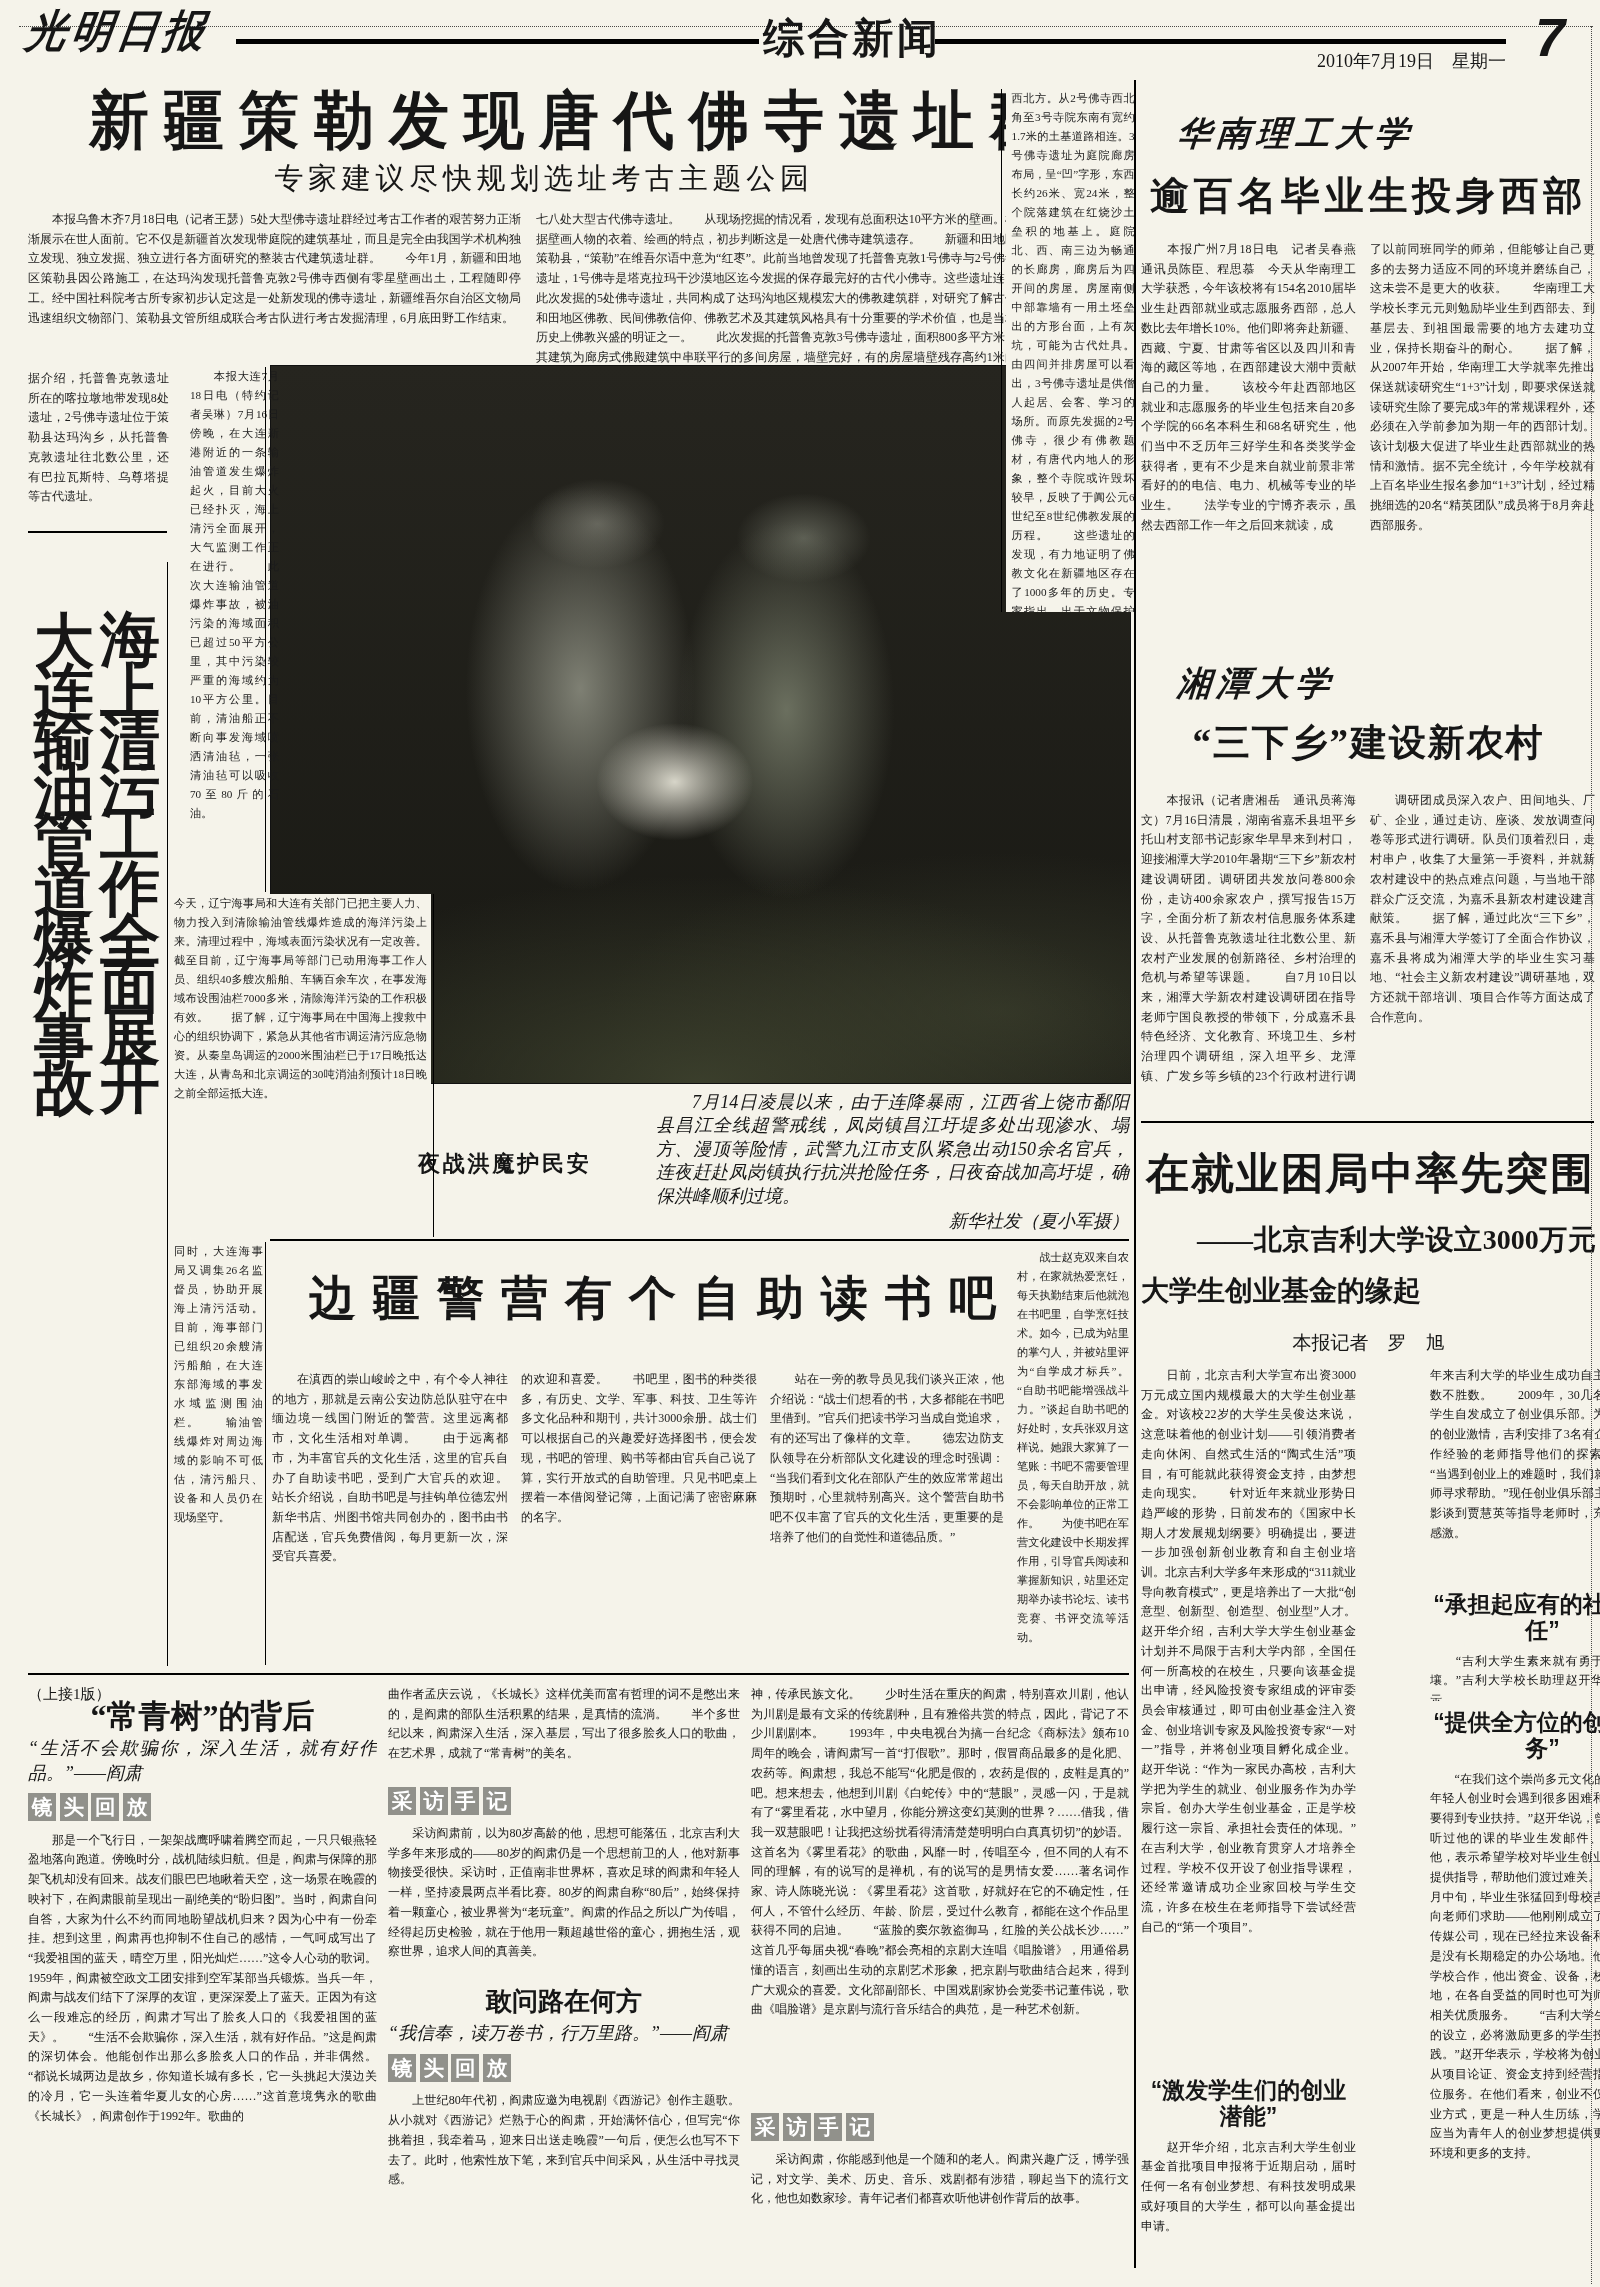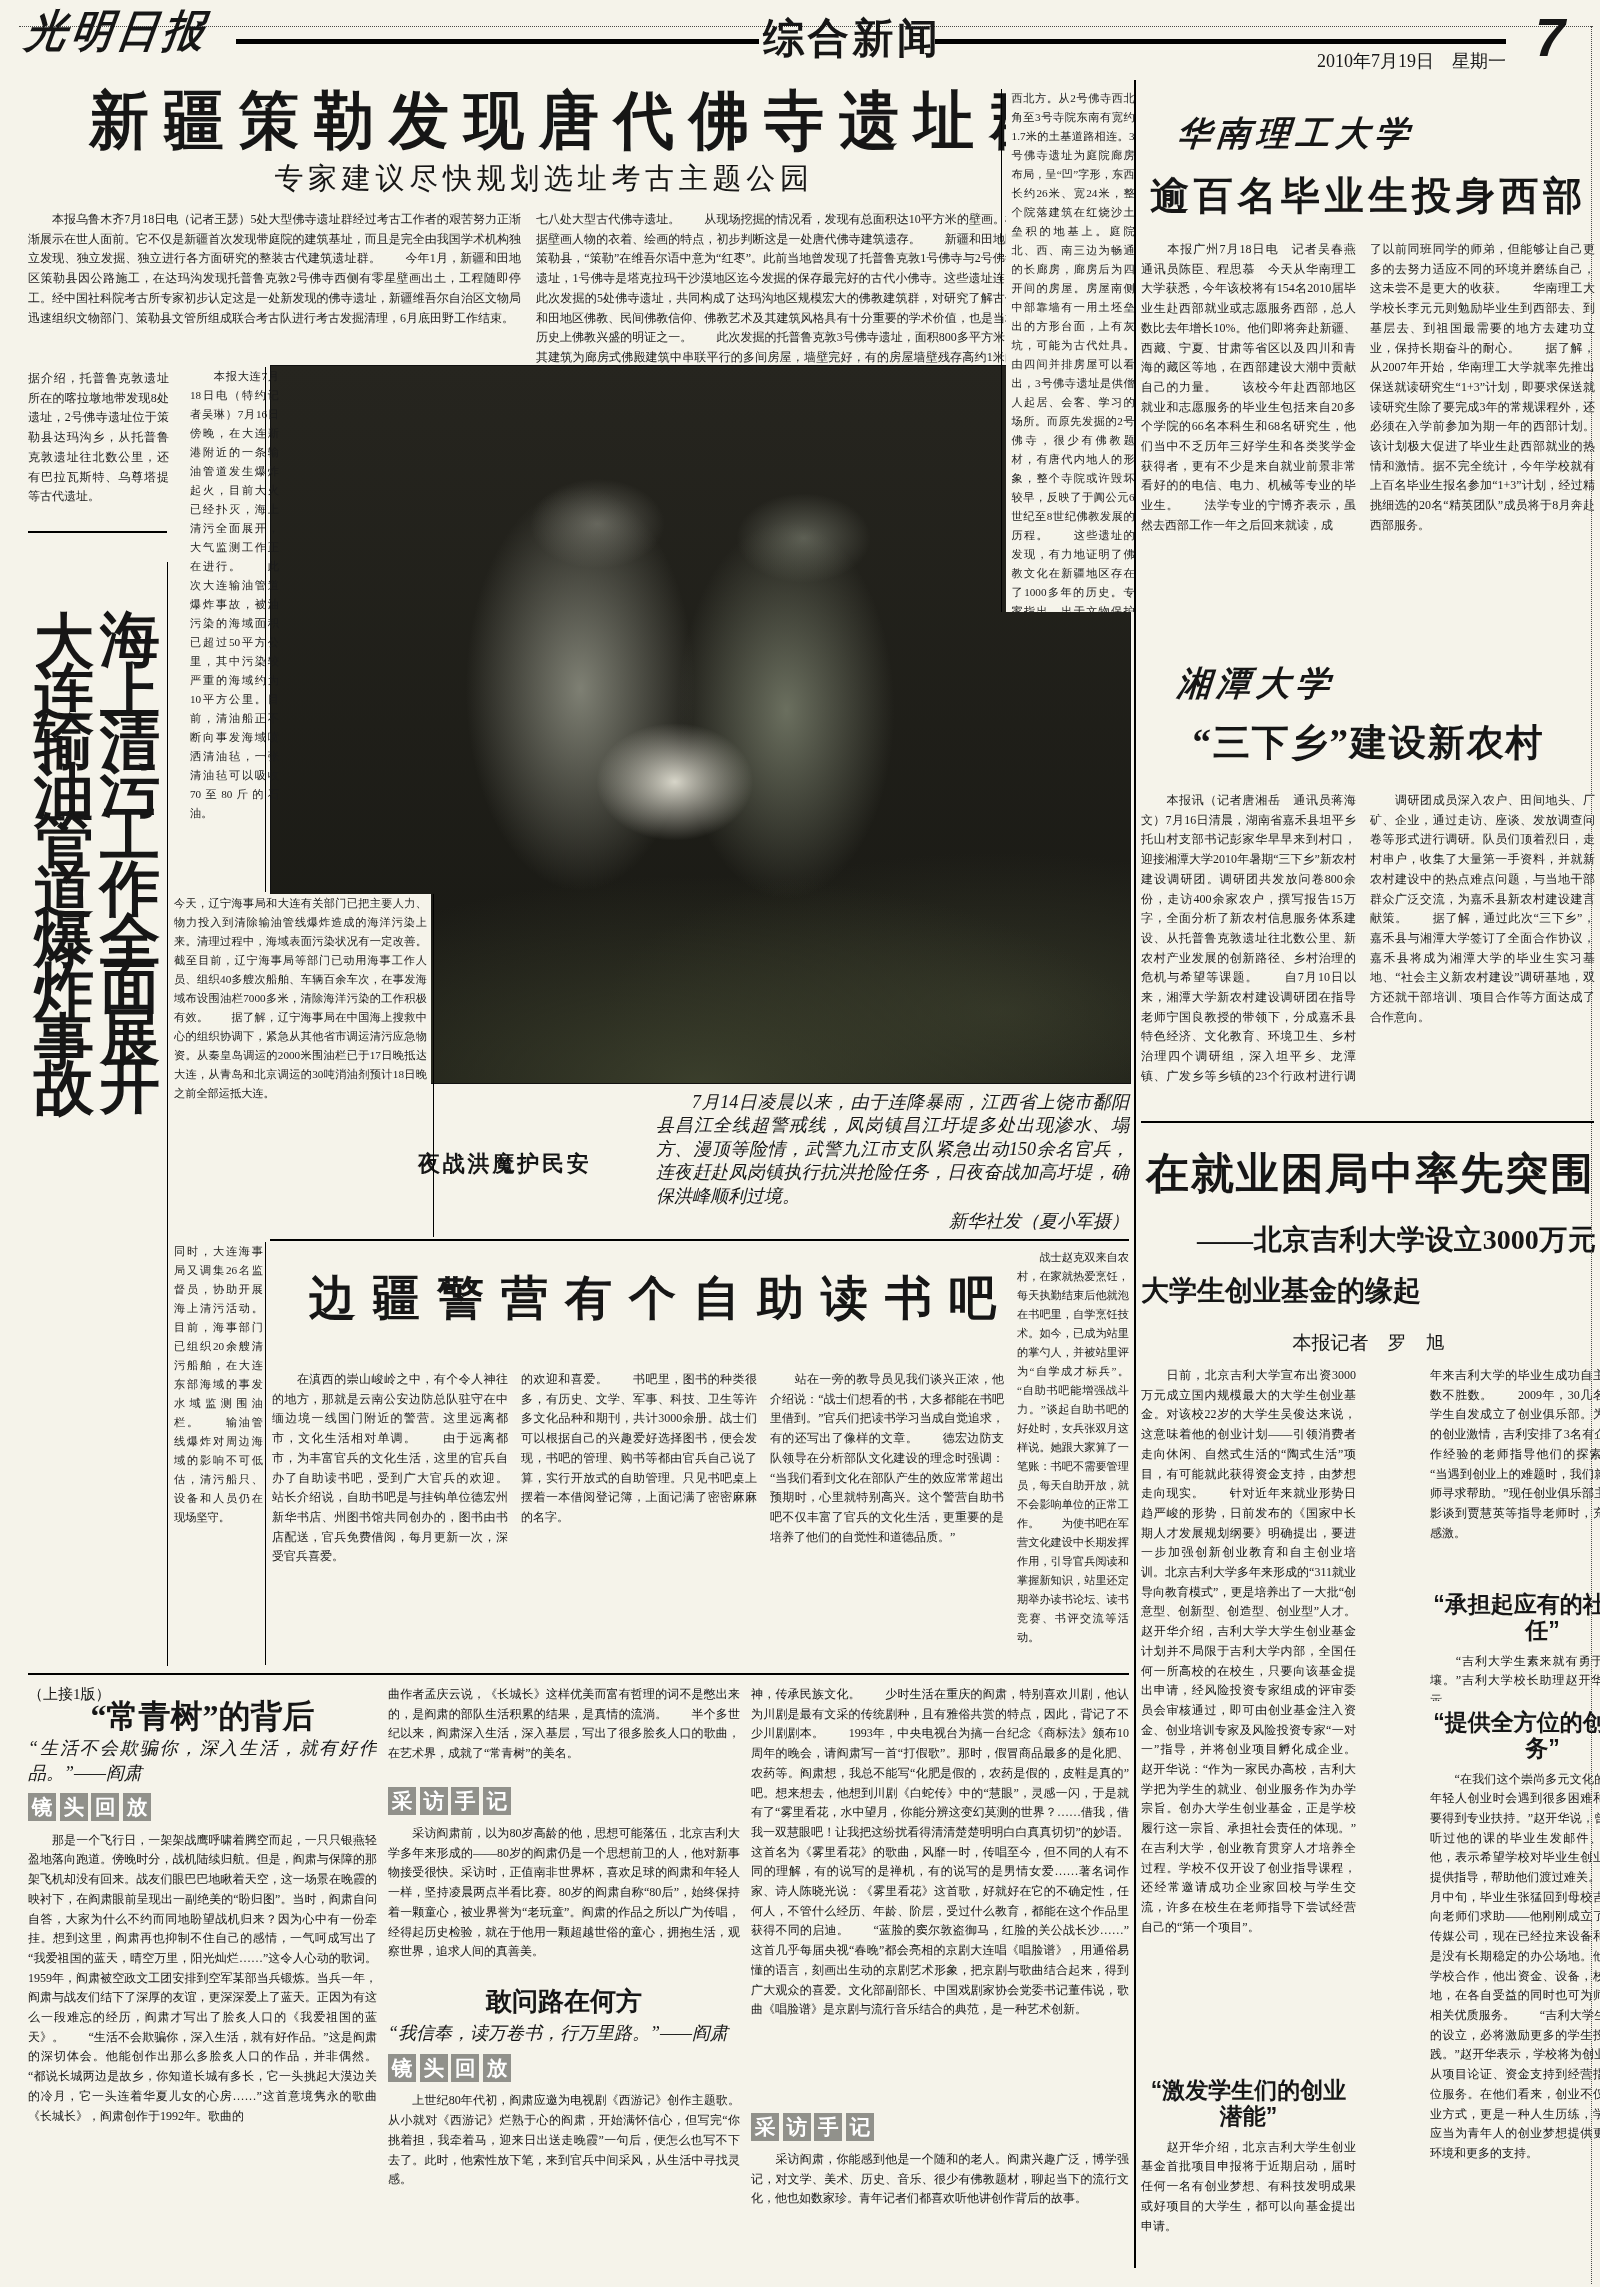--- a/index.html
+++ b/index.html
@@ -133,21 +133,21 @@
     <div class="body-blk" style="height:159px;">　　采访阎肃前，以为80岁高龄的他，思想可能落伍，北京吉利大学多年来形成的——80岁的阎肃仍是一个思想前卫的人，他对新事物接受很快。采访时，正值南非世界杯，喜欢足球的阎肃和年轻人一样，坚持凌晨两点半看比赛。80岁的阎肃自称“80后”，始终保持着一颗童心，被业界誉为“老玩童”。阎肃的作品之所以广为传唱，经得起历史检验，就在于他用一颗超越世俗的童心，拥抱生活，观察世界，追求人间的真善美。</div>
     <div class="qm-subhead">敢问路在何方</div>
     <div class="quote">“我信奉，读万卷书，行万里路。”——阎肃</div>
     <div class="badge"><span>镜</span><span>头</span><span>回</span><span>放</span></div>
     <div class="body-blk" style="height:141px;">　　上世纪80年代初，阎肃应邀为电视剧《西游记》创作主题歌。从小就对《西游记》烂熟于心的阎肃，开始满怀信心，但写完“你挑着担，我牵着马，迎来日出送走晚霞”一句后，便怎么也写不下去了。此时，他索性放下笔，来到官兵中间采风，从生活中寻找灵感。</div>
   </div>
 
   <div class="flowcol" style="left:751px;top:1685px;width:378px;height:583px;">
     <div class="body-blk" style="height:420px;">神，传承民族文化。　　少时生活在重庆的阎肃，特别喜欢川剧，他认为川剧是最有文采的传统剧种，且有雅俗共赏的特点，因此，背记了不少川剧剧本。　　1993年，中央电视台为搞一台纪念《商标法》颁布10周年的晚会，请阎肃写一首“打假歌”。那时，假冒商品最多的是化肥、农药等。阎肃想，我总不能写“化肥是假的，农药是假的，皮鞋是真的”吧。想来想去，他想到川剧《白蛇传》中的“慧眼”，灵感一闪，于是就有了“雾里看花，水中望月，你能分辨这变幻莫测的世界？……借我，借我一双慧眼吧！让我把这纷扰看得清清楚楚明明白白真真切切”的妙语。这首名为《雾里看花》的歌曲，风靡一时，传唱至今，但不同的人有不同的理解，有的说写的是禅机，有的说写的是男情女爱……著名词作家、诗人陈晓光说：《雾里看花》这首歌，好就好在它的不确定性，任何人，不管什么经历、年龄、阶层，受过什么教育，都能在这个作品里获得不同的启迪。　　“蓝脸的窦尔敦盗御马，红脸的关公战长沙……”这首几乎每届央视“春晚”都会亮相的京剧大连唱《唱脸谱》，用通俗易懂的语言，刻画出生动的京剧艺术形象，把京剧与歌曲结合起来，得到广大观众的喜爱。文化部副部长、中国戏剧家协会党委书记董伟说，歌曲《唱脸谱》是京剧与流行音乐结合的典范，是一种艺术创新。</div>
     <div class="badge"><span>采</span><span>访</span><span>手</span><span>记</span></div>
-    <div class="body-blk" style="height:112px;">　　采访阎肃，你能感到他是一个随和的老人。阎肃兴趣广泛，博学强记，对文学、美术、历史、音乐、很少有佛教题材，聊起当下的流行文化，他也如数家珍。青年记者们都喜欢听他讲创作背后的故事。</div>
+    <div class="body-blk" style="height:112px;">　　采访阎肃，你能感到他是一个随和的老人。阎肃兴趣广泛，博学强记，对文学、美术、历史、音乐、戏剧都有涉猎，聊起当下的流行文化，他也如数家珍。青年记者们都喜欢听他讲创作背后的故事。</div>
   </div>
 
   <div class="vrule" style="left:1134px;top:80px;height:2188px;width:1.9px;"></div>
 
   <div class="kicker" style="left:1177px;top:111px;">华南理工大学</div>
   <div class="h-r" style="left:1141px;top:169px;width:455px;font-size:39px;letter-spacing:4.7px;">逾百名毕业生投身西部</div>
   <div class="col" style="left:1141px;top:240px;width:215px;height:408px;">　　本报广州7月18日电　记者吴春燕　通讯员陈臣、程思慕　今天从华南理工大学获悉，今年该校将有154名2010届毕业生赴西部就业或志愿服务西部，总人数比去年增长10%。他们即将奔赴新疆、西藏、宁夏、甘肃等省区以及四川和青海的藏区等地，在西部建设大潮中贡献自己的力量。　　该校今年赴西部地区就业和志愿服务的毕业生包括来自20多个学院的66名本科生和68名研究生，他们当中不乏历年三好学生和各类奖学金获得者，更有不少是来自就业前景非常看好的的电信、电力、机械等专业的毕业生。　　法学专业的宁博齐表示，虽然去西部工作一年之后回来就读，成</div>
   <div class="col" style="left:1370px;top:240px;width:225px;height:408px;">了以前同班同学的师弟，但能够让自己更多的去努力适应不同的环境并磨练自己，这未尝不是更大的收获。　　华南理工大学校长李元元则勉励毕业生到西部去、到基层去、到祖国最需要的地方去建功立业，保持长期奋斗的耐心。　　据了解，从2007年开始，华南理工大学就率先推出保送就读研究生“1+3”计划，即要求保送就读研究生除了要完成3年的常规课程外，还必须在入学前参加为期一年的西部计划。该计划极大促进了毕业生赴西部就业的热情和激情。据不完全统计，今年学校就有上百名毕业生报名参加“1+3”计划，经过精挑细选的20名“精英团队”成员将于8月奔赴西部服务。</div>
 
   <div class="kicker" style="left:1177px;top:661px;">湘潭大学</div>

